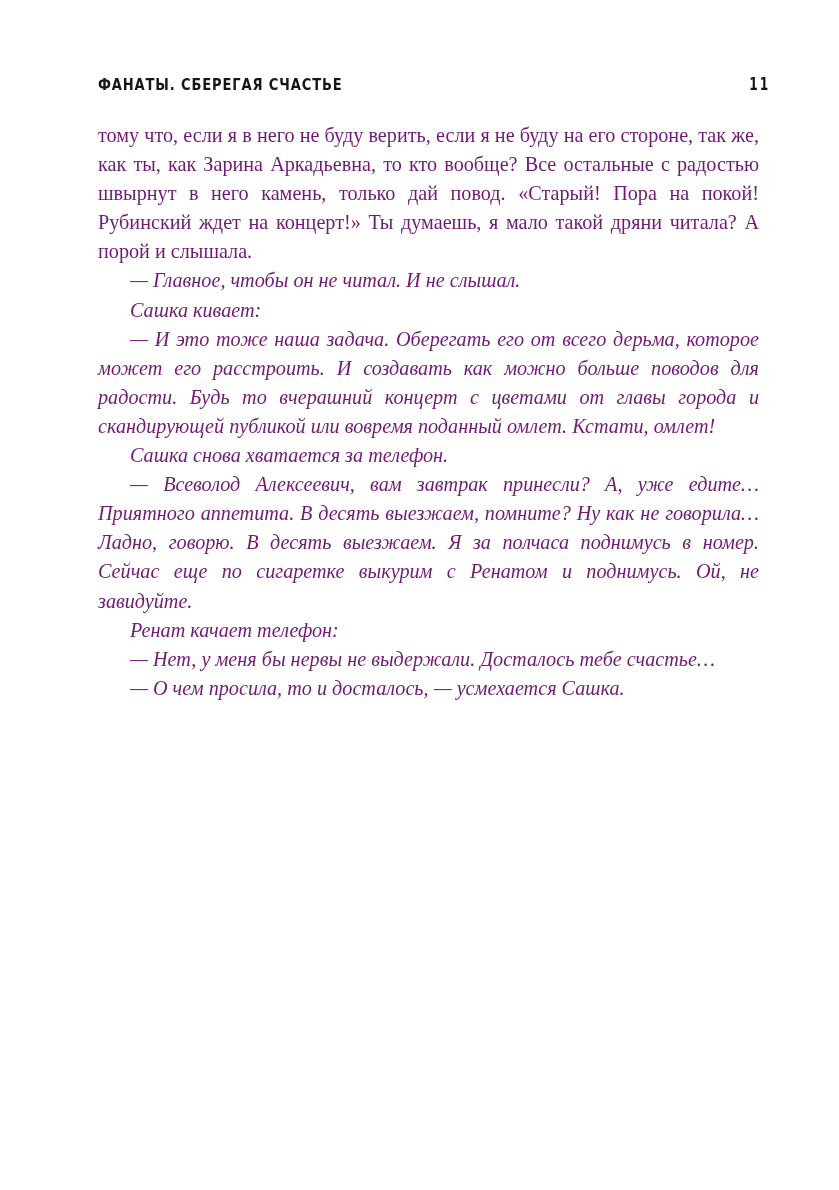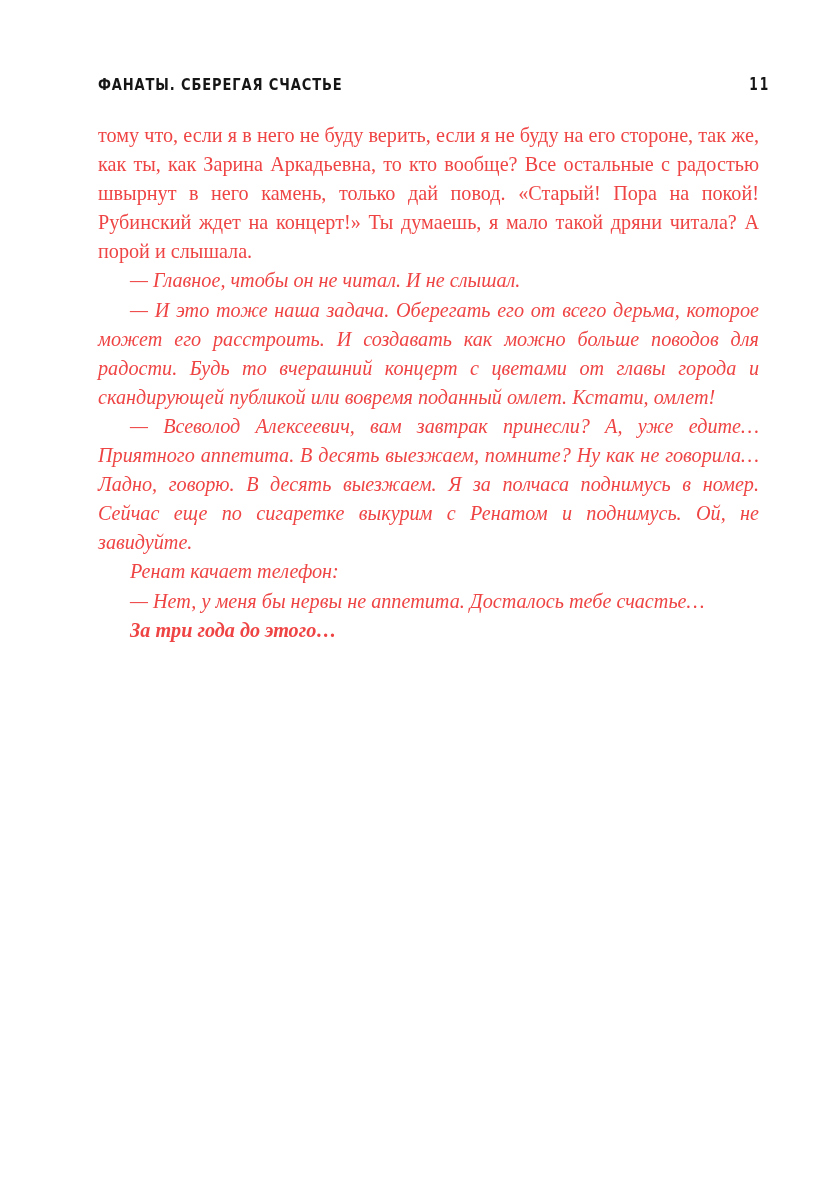--- a/index.html
+++ b/index.html
@@ -58,21 +58,21 @@
 
   
   .textblock {
     position: absolute;
     left: 98px;
     top: 121px;
     width: 661px;
     font-family: "Liberation Serif", "DejaVu Serif", serif;
     font-size: 20.2px;
     line-height: 29.1px;
-    color: #ef4444;
+    color: #701a75;
     text-align: justify;
     text-justify: inter-word;
     -webkit-hyphens: manual;
     hyphens: manual;
   }
 
   .textblock p {
     margin: 0;
     text-indent: 0;
   }
@@ -100,20 +100,22 @@
 <div class="page">
 
   <div class="running-head">
     <span class="book-title">Фанаты. Сберегая счастье</span>
     <span class="folio">11</span>
   </div>
 
   <div class="textblock">
     <p>тому что, если я в него не буду верить, если я не буду на его стороне, так же, как ты, как Зарина Аркадьевна, то кто вообще? Все остальные с радостью швырнут в него камень, только дай повод. «Старый! Пора на покой! Рубинский ждет на концерт!» Ты думаешь, я мало такой дряни читала? А порой и слышала.</p>
     <p class="indent">— Главное, чтобы он не читал. И не слышал.</p>
+    <p class="indent">Сашка кивает:</p>
     <p class="indent">— И это тоже наша задача. Оберегать его от всего дерьма, которое может его расстроить. И создавать как можно больше поводов для радости. Будь то вчерашний концерт с цветами от главы города и скандирующей публикой или вовремя поданный омлет. Кстати, омлет!</p>
+    <p class="indent">Сашка снова хватается за телефон.</p>
     <p class="indent">— Всеволод Алексеевич, вам завтрак принесли? А, уже едите… Приятного аппетита. В десять выезжаем, помните? Ну как не говорила… Ладно, говорю. В десять выезжаем. Я за полчаса поднимусь в номер. Сейчас еще по сигаретке выкурим с Ренатом и поднимусь. Ой, не завидуйте.</p>
     <p class="indent">Ренат качает телефон:</p>
-    <p class="indent">— Нет, у меня бы нервы не аппетита. Досталось тебе счастье…</p>
-    <p class="timeskip">За три года до этого…</p>
+    <p class="indent">— Нет, у меня бы нервы не выдержали. Досталось тебе счастье…</p>
+    <p class="indent">— О чем просила, то и досталось, — усмехается Сашка.</p>
   </div>
 
 </div>
 
 </body></html>

